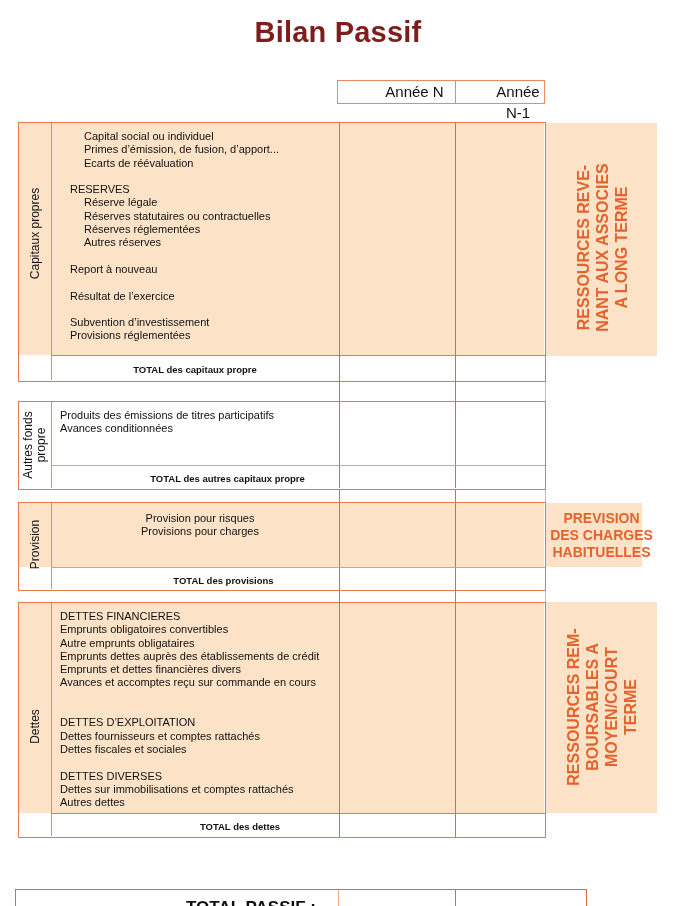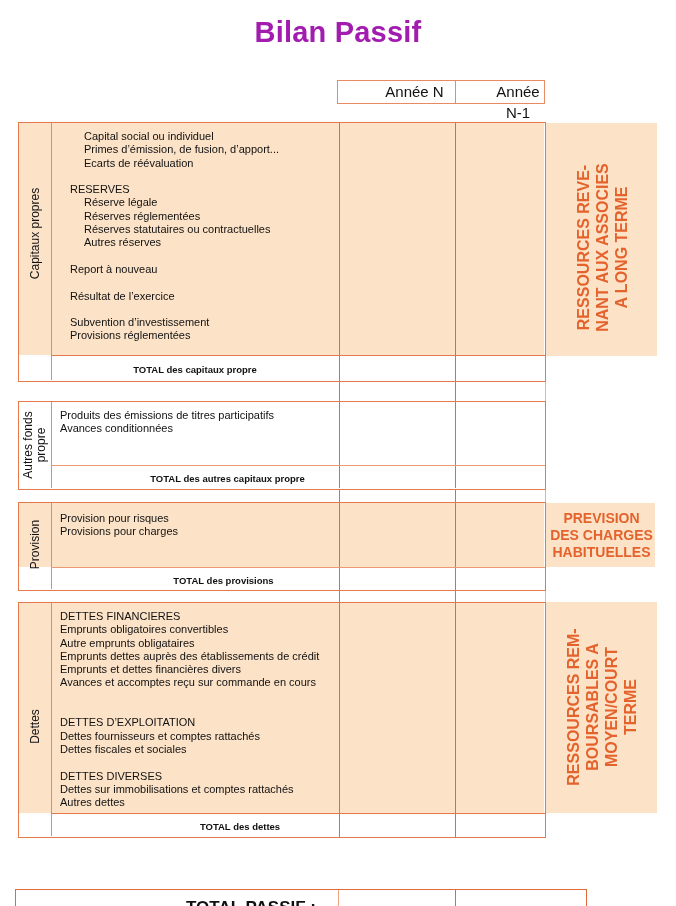--- a/index.html
+++ b/index.html
@@ -1,20 +1,20 @@
 <!DOCTYPE html>
 <html><head>
 <meta charset="utf-8">
 <style>
   html, body { margin: 0; padding: 0; background: #ffffff; }
   body { width: 676px; height: 906px; position: relative; overflow: hidden;
          font-family: "Liberation Sans", sans-serif; color: #111; }
   .abs { position: absolute; box-sizing: border-box; }
   .title { left: 0; width: 676px; top: 16px; text-align: center;
-           font-size: 29px; font-weight: bold; color: #a21caf; letter-spacing: 0.2px; }
+           font-size: 29px; font-weight: bold; color: #7f1d1d; letter-spacing: 0.2px; }
   .hdr-cell { top: 80px; height: 24px; border: 1.5px solid #EA8A60; background: #fff;
               font-size: 15px; line-height: 21px; text-align: center; padding-left: 36px; }
   .vline { width: 0; border-left: 1.5px solid #E26A3A; }
   .section { border: 1.5px solid #E6794A; }
   .peach { background: #FCE3C8; }
   .white { background: #fff; }
   .hline { height: 0; border-top: 1.5px solid #E6794A; }
   .vlabel { font-size: 12px; line-height: 13px; text-align: center; white-space: nowrap;
             transform: rotate(-90deg); transform-origin: center center; }
   .items { font-size: 11px; line-height: 13.3px; color: #111; }
@@ -48,22 +48,22 @@
   <div class="abs vline" style="left:436px;top:0;height:257px;"></div>
   <div class="abs hline" style="left:32px;top:232px;width:494px;"></div>
   <div class="abs vlabel" style="left:-84px;top:104px;width:200px;">Capitaux propres</div>
   <div class="abs items" style="left:37px;top:7px;width:280px;margin-left:14px;">
     <div class="it ind">Capital social ou individuel</div>
     <div class="it ind">Primes d’émission, de fusion, d’apport...</div>
     <div class="it ind">Ecarts de réévaluation</div>
     <div class="gap"></div>
     <div class="it">RESERVES</div>
     <div class="it ind">Réserve légale</div>
+    <div class="it ind">Réserves statutaires ou contractuelles</div>
     <div class="it ind">Réserves réglementées</div>
-    <div class="it ind">Réserves statutaires ou contractuelles</div>
     <div class="it ind">Autres réserves</div>
     <div class="gap"></div>
     <div class="it">Report à nouveau</div>
     <div class="gap"></div>
     <div class="it">Résultat de l’exercice</div>
     <div class="gap"></div>
     <div class="it">Subvention d’investissement</div>
     <div class="it">Provisions réglementées</div>
   </div>
   <div class="abs total" style="left:32px;top:241px;width:288px;">TOTAL des capitaux propre</div>
@@ -100,31 +100,31 @@
   <div class="abs" style="left:438px;top:65px;width:87px;height:20px;"></div>
 </div>
 
 <div class="abs section" style="left:18px;top:502px;width:528px;height:89px;">
   <div class="abs peach" style="left:0;top:0;width:525px;height:64px;"></div>
   <div class="abs vline" style="left:32px;top:0;height:86px;border-color:#E98A5F;"></div>
   <div class="abs vline" style="left:320px;top:0;height:86px;"></div>
   <div class="abs vline" style="left:436px;top:0;height:86px;"></div>
   <div class="abs hline" style="left:32px;top:64px;width:494px;border-color:#EC9A72;"></div>
   <div class="abs vlabel" style="left:-34px;top:35px;width:100px;">Provision</div>
-  <div class="abs items" style="left:41px;top:9px;width:280px;">
+  <div class="abs items" style="left:41px;top:9px;width:280px;text-align:center;">
     <div class="it">Provision pour risques</div>
     <div class="it">Provisions pour charges</div>
   </div>
   <div class="abs total" style="left:32px;top:72px;width:345px;">TOTAL des  provisions</div>
   <div class="abs" style="left:322px;top:2px;width:113px;height:61px;"></div>
   <div class="abs" style="left:438px;top:2px;width:87px;height:61px;"></div>
   <div class="abs" style="left:322px;top:66px;width:113px;height:19px;"></div>
   <div class="abs" style="left:438px;top:66px;width:87px;height:19px;"></div>
 </div>
-<div class="abs side" style="left:546px;top:503px;width:109px;height:64px;">
+<div class="abs side" style="left:546px;top:503px;width:96px;height:64px;">
   <div class="abs side-h" style="left:0;top:7px;width:111px;">
     <div>PREVISION</div>
       <div>DES CHARGES</div>
       <div>HABITUELLES</div>
   </div>
 </div>
 
 <div class="abs section" style="left:18px;top:602px;width:528px;height:236px;">
   <div class="abs peach" style="left:0;top:0;width:525px;height:210px;"></div>
   <div class="abs vline" style="left:32px;top:0;height:233px;border-color:#E98A5F;"></div>

